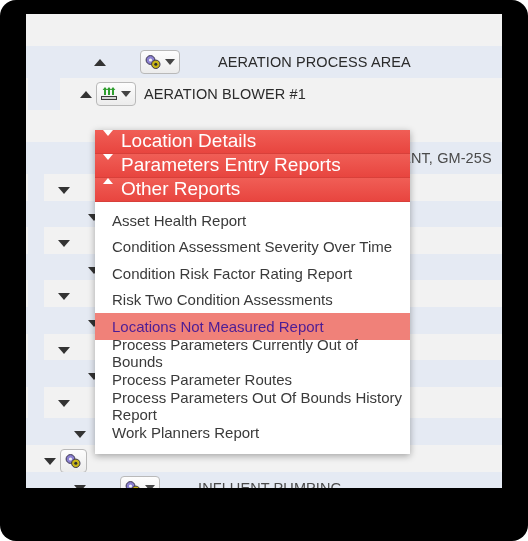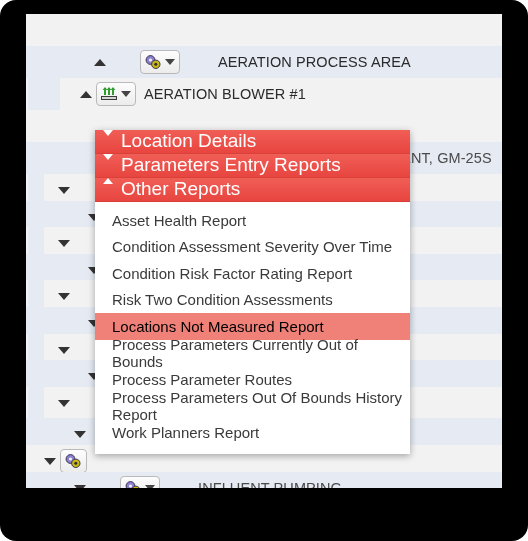--- a/index.html
+++ b/index.html
@@ -131,21 +131,21 @@
     height: 26.5px;
     display: flex;
     align-items: center;
     padding-left: 17px;
     font-size: 15px;
     color: #3a3a3a;
     background: #ffffff;
   }
   .menu-item.selected {
     background: #f08179;
-    color: #000000;
+    color: #4c1d95;
   }
   #menu .items { padding: 5px 0 8px; }
 </style>
 </head>
 <body>
 
 <div id="frame">
   <div id="viewport">
 
     <div id="tree-rows">

